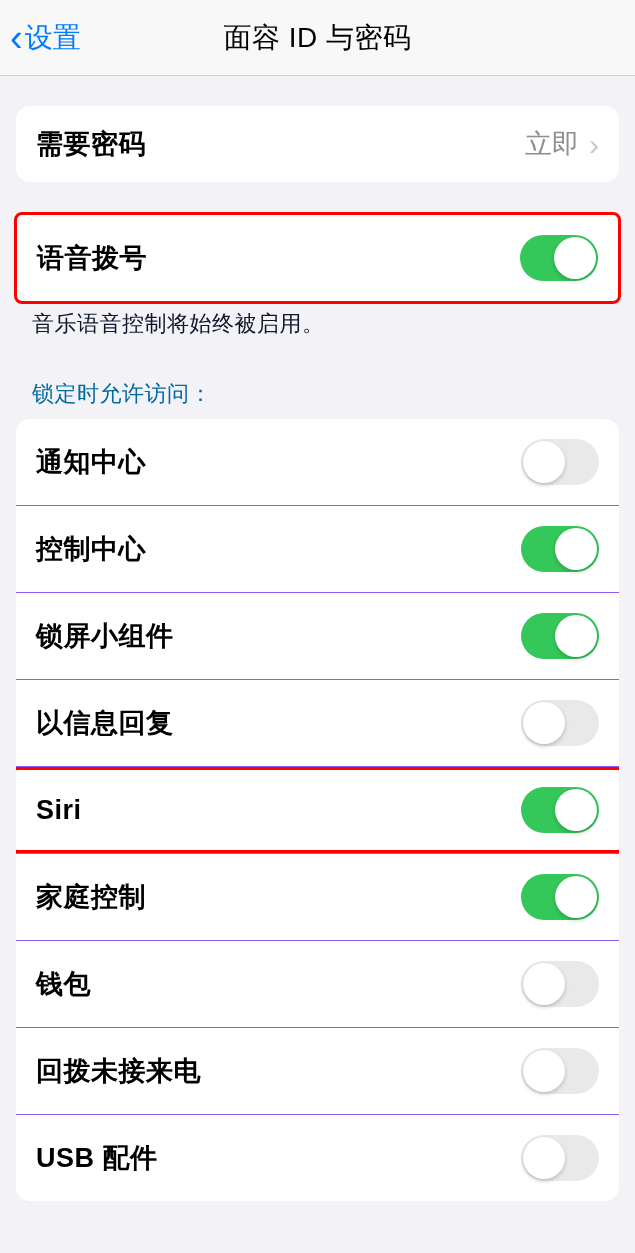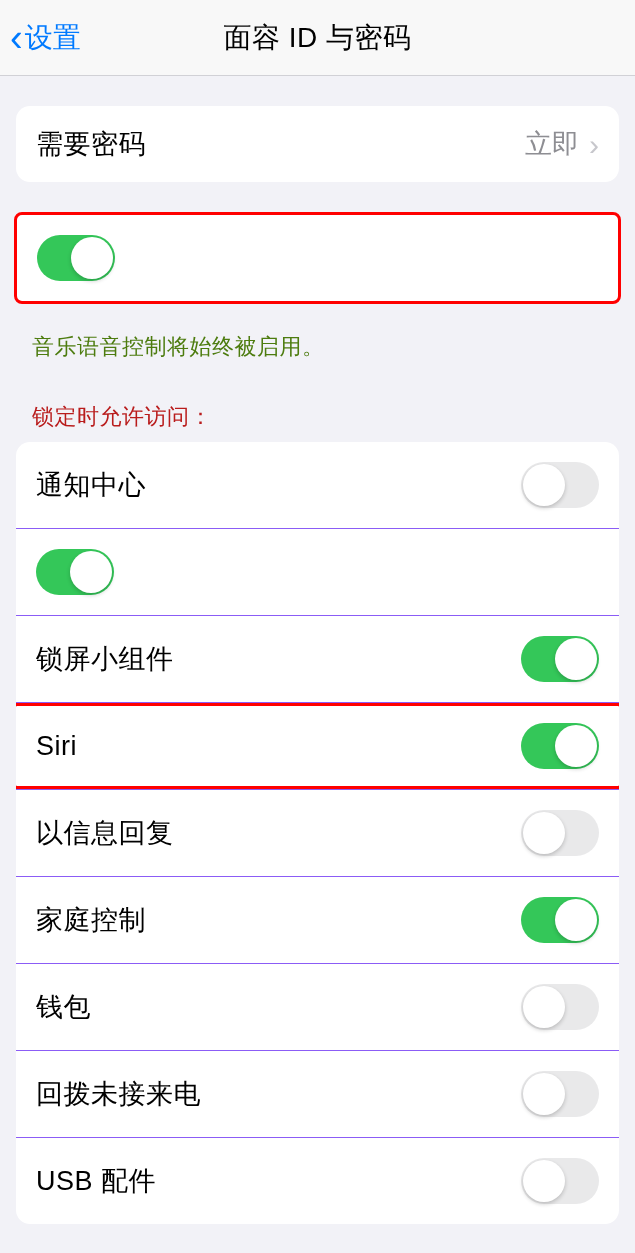--- a/index.html
+++ b/index.html
@@ -68,41 +68,42 @@
       min-height: 76px;
     }
     .row + .row {
       border-top: 1px solid #8b5cf6;
       text-align: right;
     }
     .row-label {
       font-size: 27px;
       color: #000;
       letter-spacing: 0.5px;
+      font-weight: bold;
     }
     .row-value {
       display: flex;
       align-items: flex-end;
       color: #8e8e93;
       font-size: 27px;
     }
     .chevron-right {
       color: #c7c7cc;
       font-size: 30px;
       margin-left: 10px;
       font-weight: 400;
     }
     .footer-text {
-      color: #4d7c0f;
+      color: #0f172a;
       font-size: 22px;
-      padding: 28px 32px 0;
+      padding: 5px 32px 0;
       letter-spacing: 0.5px;
     }
     .header-text {
-      color: #b91c1c;
+      color: #0369a1;
       font-size: 22px;
       padding: 0 32px 10px;
       margin-top: 40px;
       letter-spacing: 0.5px;
     }
     .toggle {
       width: 78px;
       height: 46px;
       border-radius: 23px;
       position: relative;
@@ -170,60 +171,62 @@
       <span class="row-label">需要密码</span>
       <span class="row-value">
         <span>立即</span>
         <span class="chevron-right">›</span>
       </span>
     </div>
   </div>
 
   <div class="group highlighted">
     <div class="row">
+      <span class="row-label">语音拨号</span>
       <div class="toggle on">
         <div class="toggle-knob"></div>
       </div>
     </div>
   </div>
   <div class="footer-text">音乐语音控制将始终被启用。</div>
 
   <div class="header-text">锁定时允许访问：</div>
 
   <div class="group-2" id="access-group">
       <div class="row">
         <span class="row-label">通知中心</span>
         <div class="toggle off">
           <div class="toggle-knob"></div>
         </div>
       </div>
       <div class="row">
+        <span class="row-label">控制中心</span>
         <div class="toggle on">
           <div class="toggle-knob"></div>
         </div>
       </div>
       <div class="row">
         <span class="row-label">锁屏小组件</span>
         <div class="toggle on">
+          <div class="toggle-knob"></div>
+        </div>
+      </div>
+      <div class="row">
+        <span class="row-label">以信息回复</span>
+        <div class="toggle off">
           <div class="toggle-knob"></div>
         </div>
       </div>
       <div class="row siri-highlight">
         <span class="row-label">Siri</span>
         <div class="toggle on">
           <div class="toggle-knob"></div>
         </div>
       </div>
       <div class="row">
-        <span class="row-label">以信息回复</span>
-        <div class="toggle off">
-          <div class="toggle-knob"></div>
-        </div>
-      </div>
-      <div class="row">
         <span class="row-label">家庭控制</span>
         <div class="toggle on">
           <div class="toggle-knob"></div>
         </div>
       </div>
       <div class="row">
         <span class="row-label">钱包</span>
         <div class="toggle off">
           <div class="toggle-knob"></div>
         </div>

